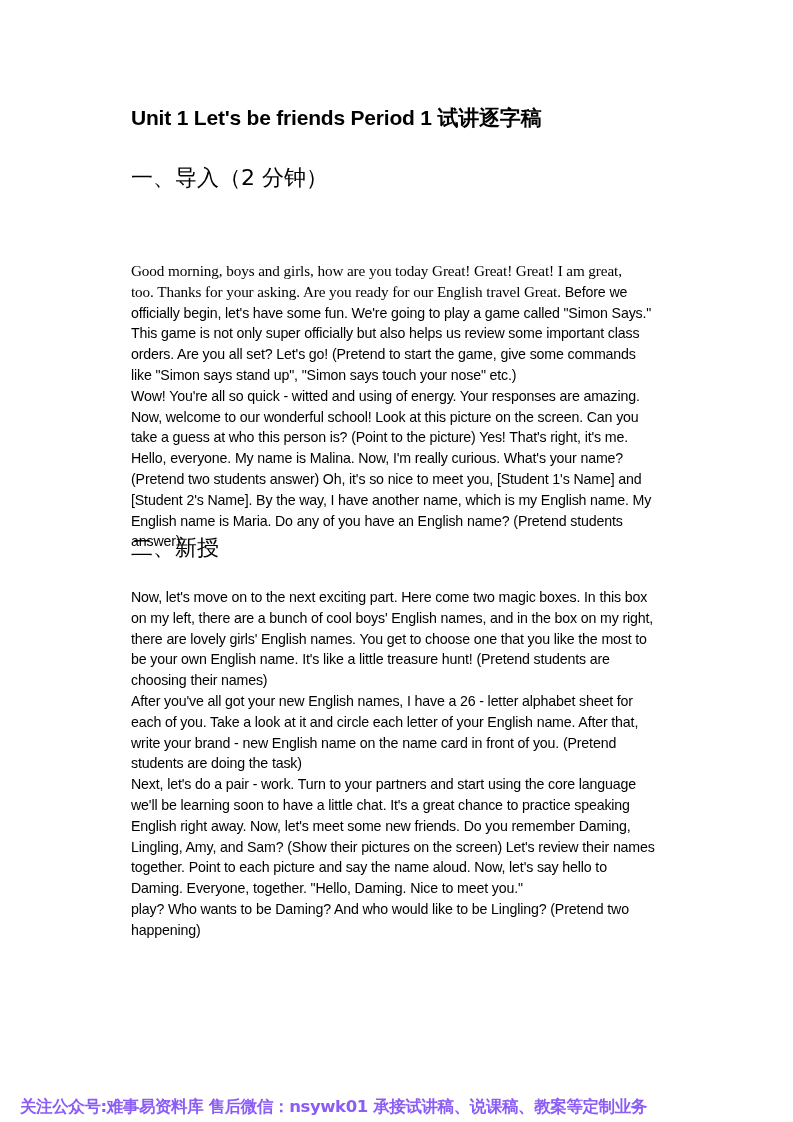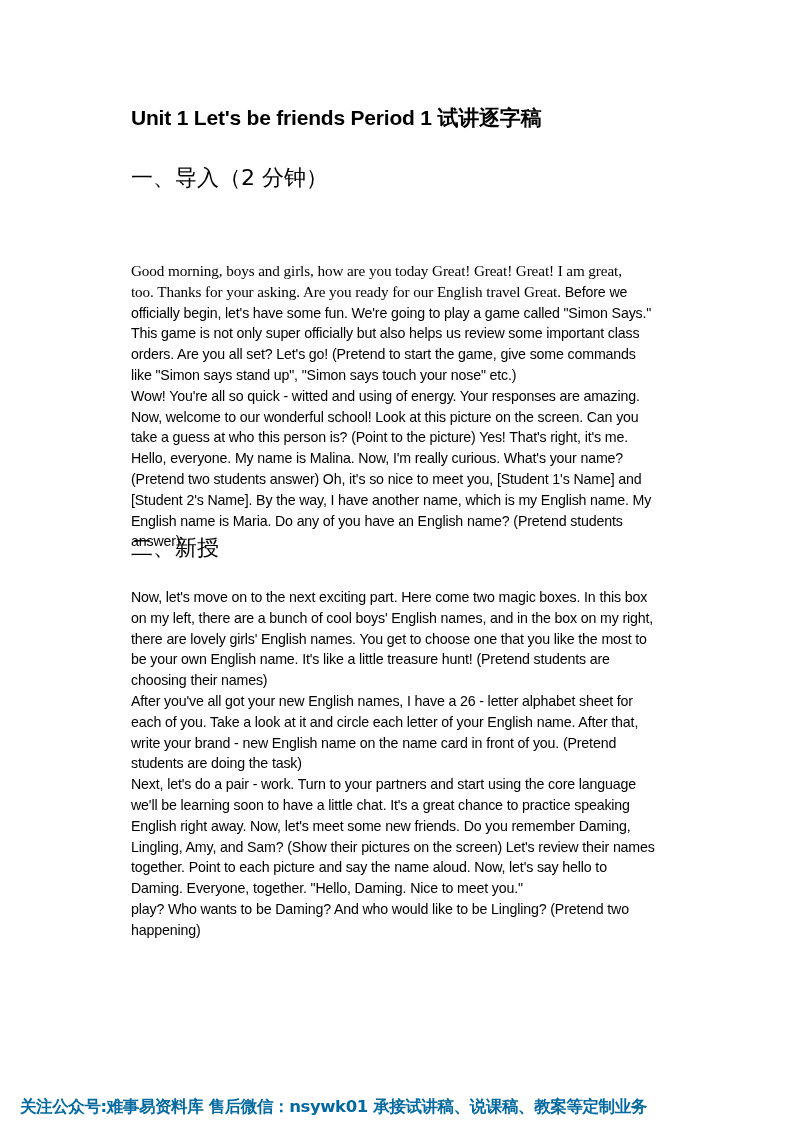--- a/index.html
+++ b/index.html
@@ -8,21 +8,21 @@
     .page { position: absolute; left: 12px; top: 0; width: 788px; height: 1122px; }
     .title { position: absolute; left: 119px; top: 104px; font-size: 21px; font-weight: bold;
              white-space: nowrap; letter-spacing: -0.2px; }
     .h1 { position: absolute; left: 119px; font-size: 22px; font-weight: normal; white-space: nowrap;
           font-family: "DejaVu Sans", sans-serif; }
     .para { position: absolute; left: 119px; width: 560px; }
     .line { height: 20.8px; line-height: 20.8px; font-size: 14.2px; white-space: nowrap;
             letter-spacing: -0.15px; }
     .serif { font-family: "Liberation Serif", serif; font-size: 15.2px; letter-spacing: -0.1px; }
     .footer { position: absolute; left: 8px; top: 1096px; font-size: 16.5px; font-weight: bold;
-              color: #0369a1; white-space: nowrap; font-family: "DejaVu Sans", sans-serif;
+              color: #8b5cf6; white-space: nowrap; font-family: "DejaVu Sans", sans-serif;
               letter-spacing: -0.4px; }
   </style>
 </head>
 <body>
 
 <div class="page">
   <div class="title">Unit 1 Let's be friends Period 1  试讲逐字稿</div>
 
   <div class="h1" style="top:163px;">一、导入（2  分钟）</div>
   <div class="para" style="top:218px;margin-top:43px;">

